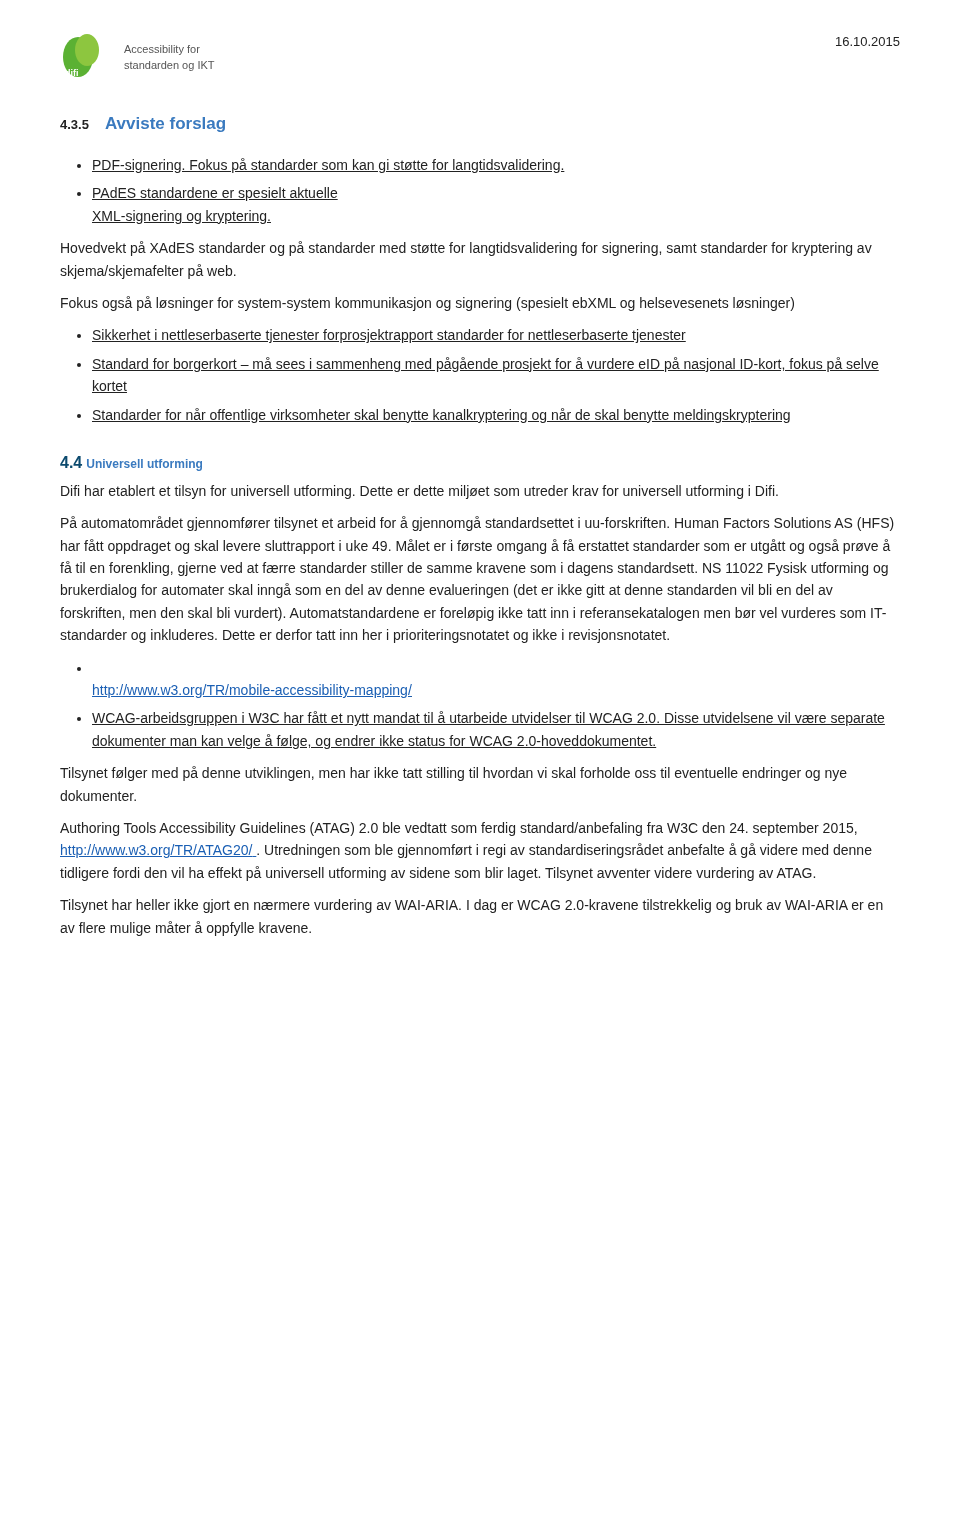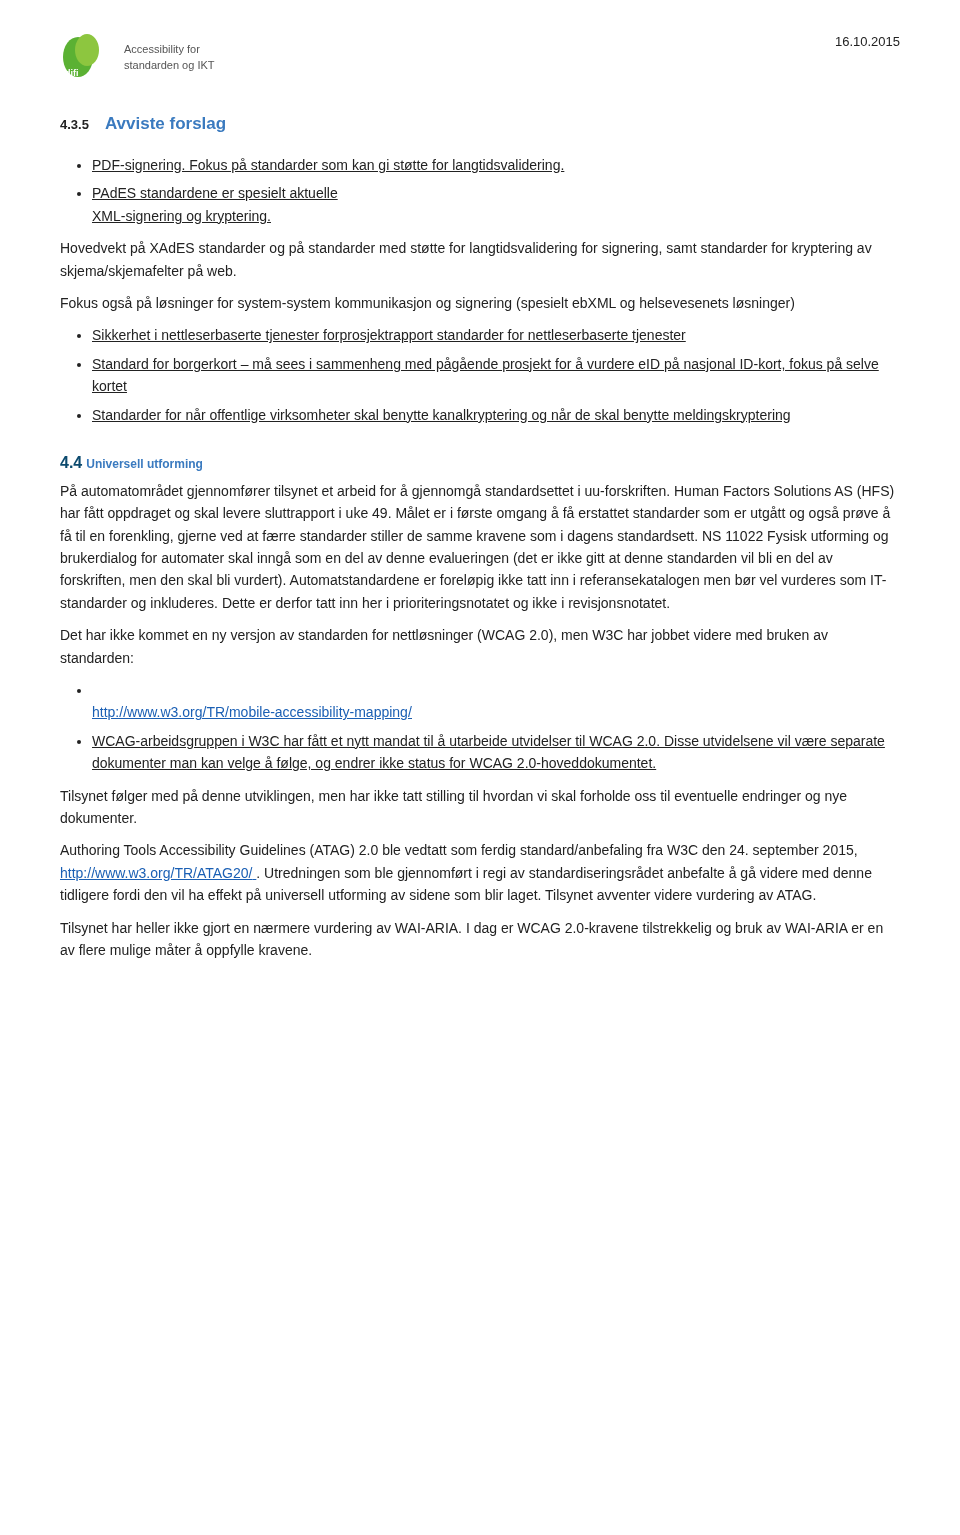--- a/index.html
+++ b/index.html
@@ -147,24 +147,24 @@
   </div>
 
   <div style="height:18px;"></div>
 
   <div>
     <div class="subsection-heading-row" style="margin-top:0;">
       <span class="subsection-number">4.4</span>
       <h3 class="subsection-title" style="margin:0;">Universell utforming</h3>
     </div>
 
+    <p>Difi har etablert et tilsyn for universell utforming. Dette er dette miljøet som utreder krav for universell utforming i Difi.</p>
 
     <p>På automatområdet gjennomfører tilsynet et arbeid for å gjennomgå standardsettet i uu-forskriften. Human Factors Solutions AS (HFS) har fått oppdraget og skal levere sluttrapport i uke 49. Målet er i første omgang å få erstattet standarder som er utgått og også prøve å få til en forenkling, gjerne ved at færre standarder stiller de samme kravene som i dagens standardsett. NS 11022 Fysisk utforming og brukerdialog for automater skal inngå som en del av denne evalueringen (det er ikke gitt at denne standarden vil bli en del av forskriften, men den skal bli vurdert). Automatstandardene er foreløpig ikke tatt inn i referansekatalogen men bør vel vurderes som IT-standarder og inkluderes. Dette er derfor tatt inn her i prioriteringsnotatet og ikke i revisjonsnotatet.</p>
 
-    <p>Det har ikke kommet en ny versjon av standarden for nettløsninger (WCAG 2.0), men W3C har jobbet videre med bruken av standarden:</p>
 
     <ul>
       <li>
         <br>
         <a class="link" href="#">http://www.w3.org/TR/mobile-accessibility-mapping/</a>
       </li>
       <li>
         <span>WCAG-arbeidsgruppen i W3C har fått et nytt mandat til å utarbeide utvidelser til WCAG 2.0. Disse utvidelsene vil være separate dokumenter man kan velge å følge, og endrer ikke status for WCAG 2.0-hoveddokumentet.</span>
       </li>
     </ul>

